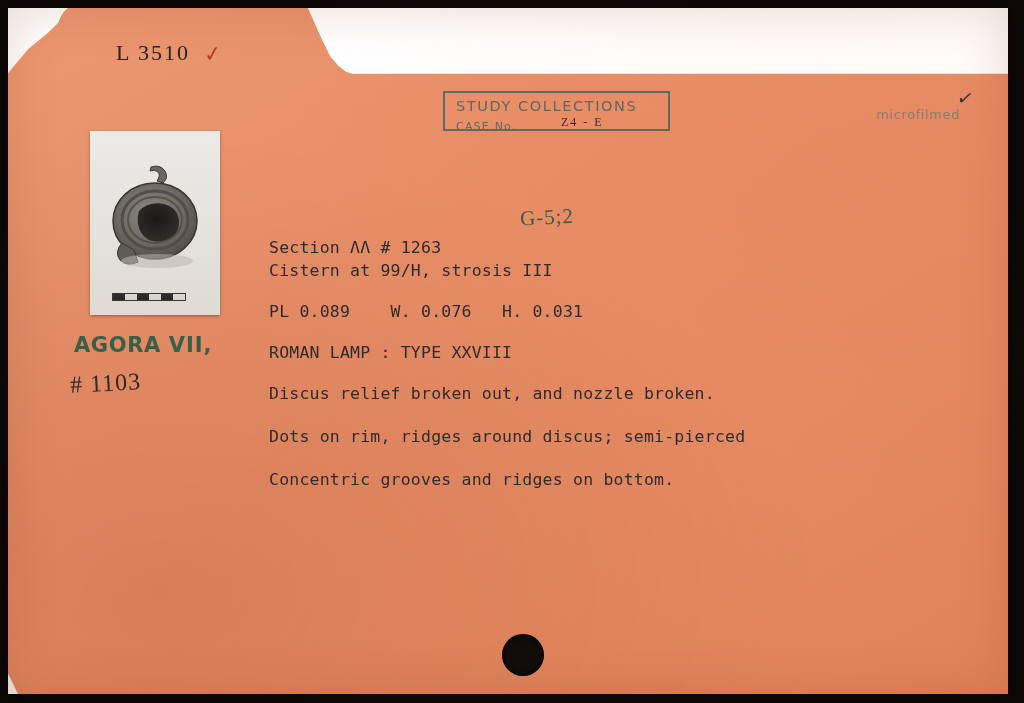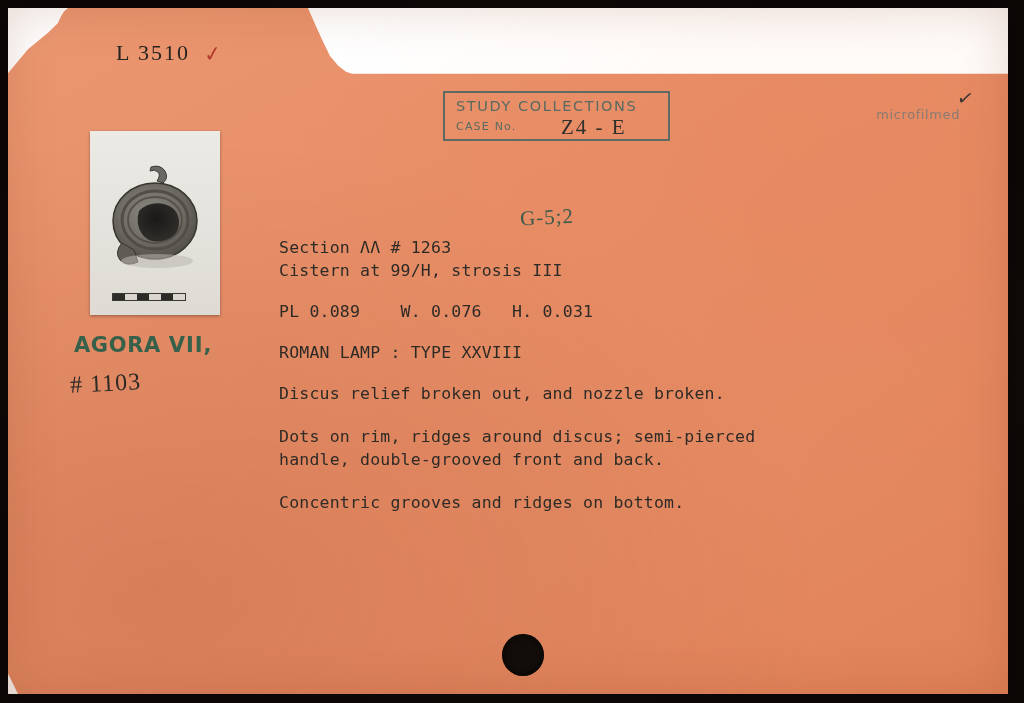--- a/index.html
+++ b/index.html
@@ -99,21 +99,21 @@
     font-family: "Liberation Serif", serif;
     transform: rotate(-8deg);
   }
 
   
   #study-stamp {
     position: absolute;
     left: 435px;
     top: 83px;
     width: 227px;
-    height: 50px;
+    height: 40px;
     border: 2px solid #5d6b64;
     box-sizing: border-box;
   }
   #study-stamp .line1 {
     position: absolute;
     left: 11px;
     top: 5px;
     font-family: "DejaVu Sans", sans-serif;
     font-size: 14.5px;
     letter-spacing: 1.6px;
@@ -126,21 +126,21 @@
     font-family: "DejaVu Sans", sans-serif;
     font-size: 11px;
     letter-spacing: 1.2px;
     color: #5a6a62;
   }
   #case-no-value {
     position: absolute;
     left: 116px;
     top: 22px;
     font-family: "Liberation Serif", serif;
-    font-size: 21px;
+    font-size: 12px;
     letter-spacing: 2px;
     color: #30302c;
   }
 
   #microfilmed {
     position: absolute;
     right: 48px;
     top: 99px;
     font-family: "DejaVu Sans", sans-serif;
     font-size: 13px;
@@ -221,21 +221,21 @@
     font-family: "Liberation Serif", serif;
     font-size: 24px;
     letter-spacing: 1px;
     color: #2d2a26;
     transform: rotate(-3deg);
   }
 
   
   #body-text {
     position: absolute;
-    left: 271px;
+    left: 261px;
     top: 228px;
     width: 680px;
   }
   #body-text .ln {
     font-family: "DejaVu Sans Mono", monospace;
     font-size: 16.5px;
     line-height: 23px;
     color: #2e2b26;
     white-space: pre;
     letter-spacing: 0.2px;
@@ -324,19 +324,18 @@
     </div>
     <div id="agora-number" class="hand"># 1103</div>
 
     <div id="body-text">
       <div class="ln">Section ΛΛ # 1263</div>
       <div class="ln">Cistern at 99/H, strosis III</div>
       <div class="ln gap-m">PL 0.089    W. 0.076   H. 0.031</div>
       <div class="ln gap-m">ROMAN LAMP : TYPE XXVIII</div>
       <div class="ln gap-m">Discus relief broken out, and nozzle broken.</div>
       <div class="ln gap-l">Dots on rim, ridges around discus; semi-pierced</div>
-      <div class="ln">handle, double-grooved front and back.</div>
       <div class="ln gap-l">Concentric grooves and ridges on bottom.</div>
     </div>
 
     <div id="punch-hole"></div>
   </div>
 </div>
 
 </body></html>

